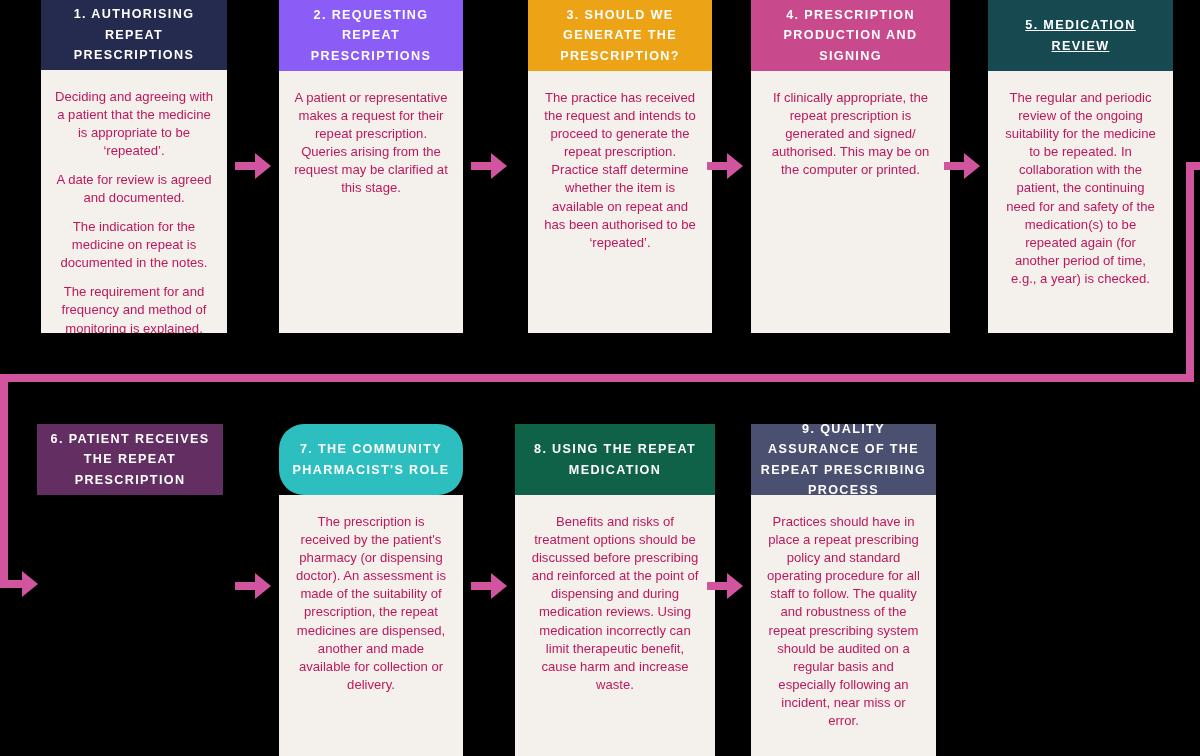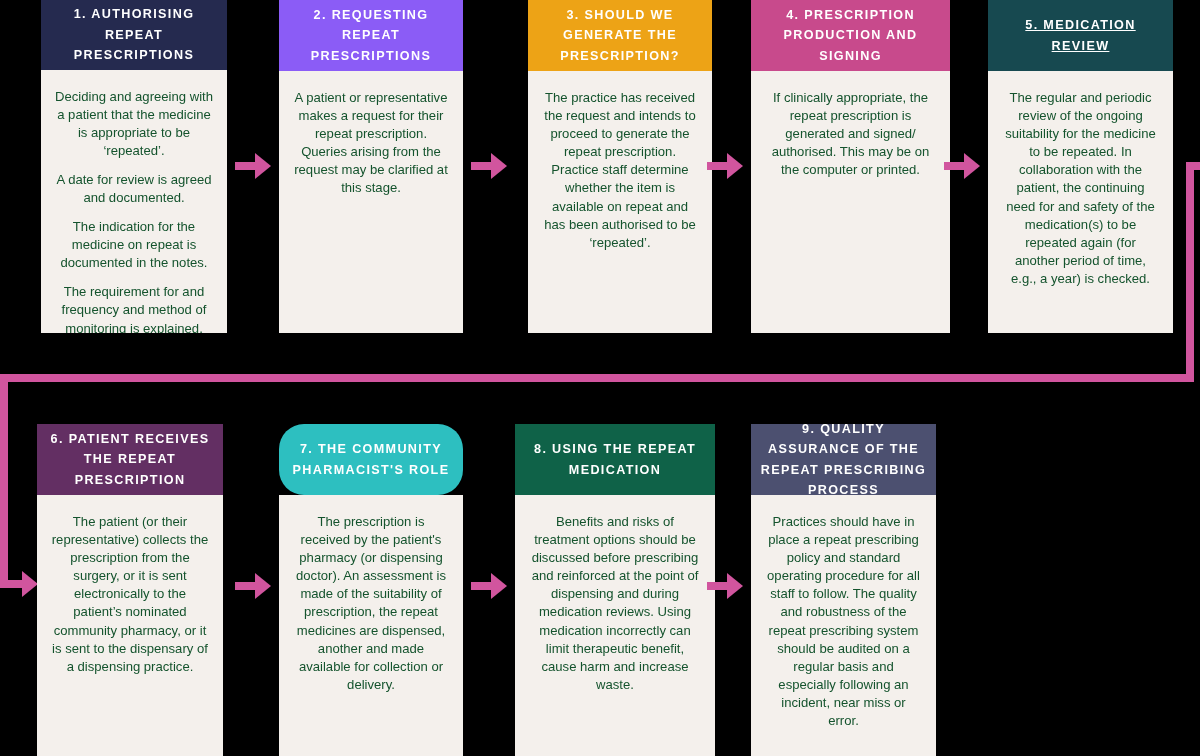--- a/index.html
+++ b/index.html
@@ -34,21 +34,21 @@
     font-weight: bold;
     letter-spacing: 1.35px;
     line-height: 20.5px;
     text-transform: uppercase;
   }
   .card-body {
     flex: 1;
     background: #f4f0ec;
     padding: 18px 14px 10px 14px;
     text-align: center;
-    color: #14532d;
+    color: #be185d;
     font-size: 13.1px;
     line-height: 18.1px;
   }
   .card-body p { margin: 0 0 11px 0; }
   .card-body p:last-child { margin-bottom: 0; }
 
   
   .r1 { top: 0; height: 333px; }
   .c1 { left: 41px;  width: 186px; }
   .c2 { left: 279px; width: 184px; }
@@ -202,23 +202,20 @@
   <div class="conn conn-vl"></div>
   <div class="conn-arrow">
     <span class="shaft"></span>
     <span class="head"></span>
   </div>
 
   <div class="card r2 c6">
     <div class="card-header" style="background: rgb(99, 47, 99);">
       <span>6. PATIENT RECEIVES THE REPEAT PRESCRIPTION</span>
     </div>
-    <div class="card-body">
-      <p>The patient (or their representative) collects the prescription from the surgery, or it is sent electronically to the patient’s nominated community pharmacy, or it is sent to the dispensary of a dispensing practice.</p>
-    </div>
   </div>
 
   <div class="arrow a-r2 ax1">
     <span class="shaft"></span>
     <span class="head"></span>
   </div>
 
   <div class="card r2 c7">
     <div class="card-header" style="background: rgb(45, 191, 192); border-radius: 25px;">
       <span>7. THE COMMUNITY PHARMACIST'S ROLE</span>

